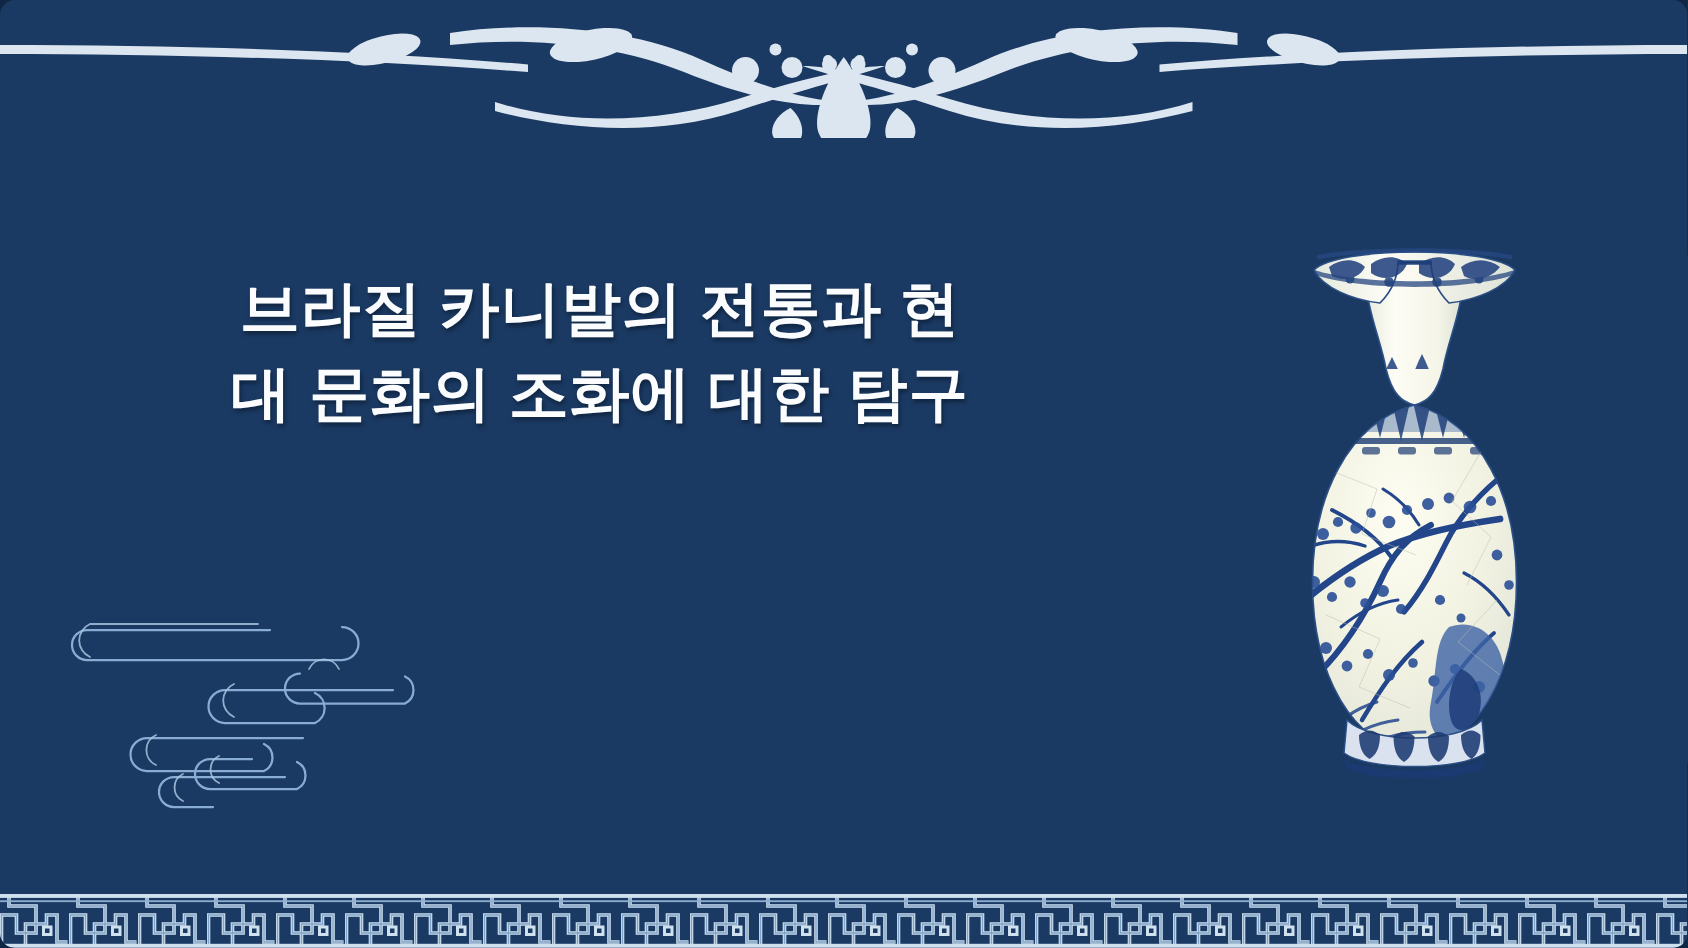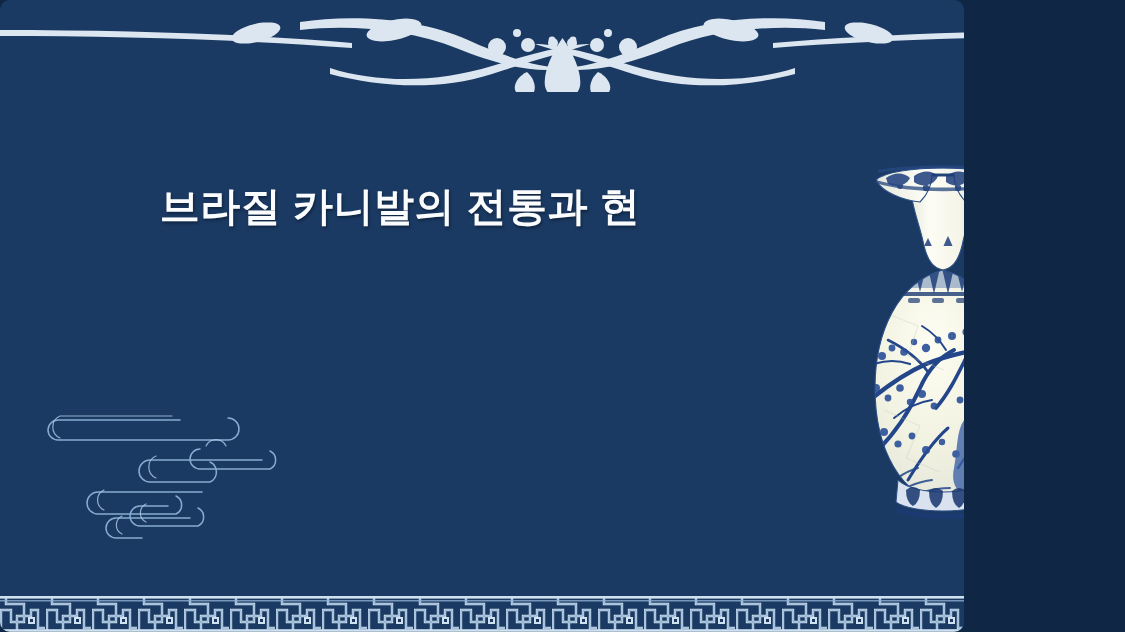--- a/index.html
+++ b/index.html
@@ -5,21 +5,21 @@
   html, body {
     margin: 0;
     padding: 0;
     background: #0f2744;
   }
   body {
     font-family: "Liberation Sans", sans-serif;
   }
   .slide {
     position: relative;
-    width: 964px;
+    width: 1125px;
     height: 632px;
     background: #1b3a63;
     overflow: hidden;
     border-radius: 10px;
   }
   
   .top-ornament {
     position: absolute;
     left: 0;
     top: 0;
@@ -108,20 +108,21 @@
 
       <path d="M562.5 38 C 574 54, 582 74, 580 86 C 578 96, 568 100, 562.5 100 C 557 100, 547 96, 545 86 C 543 74, 551 54, 562.5 38 Z"></path>
 
       <path d="M527 72 C 534 78, 537 88, 533 94 C 529 100, 520 98, 516 92 C 512 86, 518 76, 527 72 Z"></path>
       <path d="M598 72 C 591 78, 588 88, 592 94 C 596 100, 605 98, 609 92 C 613 86, 607 76, 598 72 Z"></path>
     </g>
   </svg>
 
   <div class="title-wrap">
     <div class="title-line">브라질 카니발의 전통과 현</div>
+    <div class="title-line">대 문화의 조화에 대한 탐구</div>
   </div>
 
   <svg class="vase-wrap" viewBox="0 0 190 380">
     <defs>
       <clipPath id="vaseBody">
         <path d="M95 120
                  C 140 132, 163 182, 163 238
                  C 163 300, 136 348, 95 352
                  C 54 348, 27 300, 27 238
                  C 27 182, 50 132, 95 120 Z"></path>

